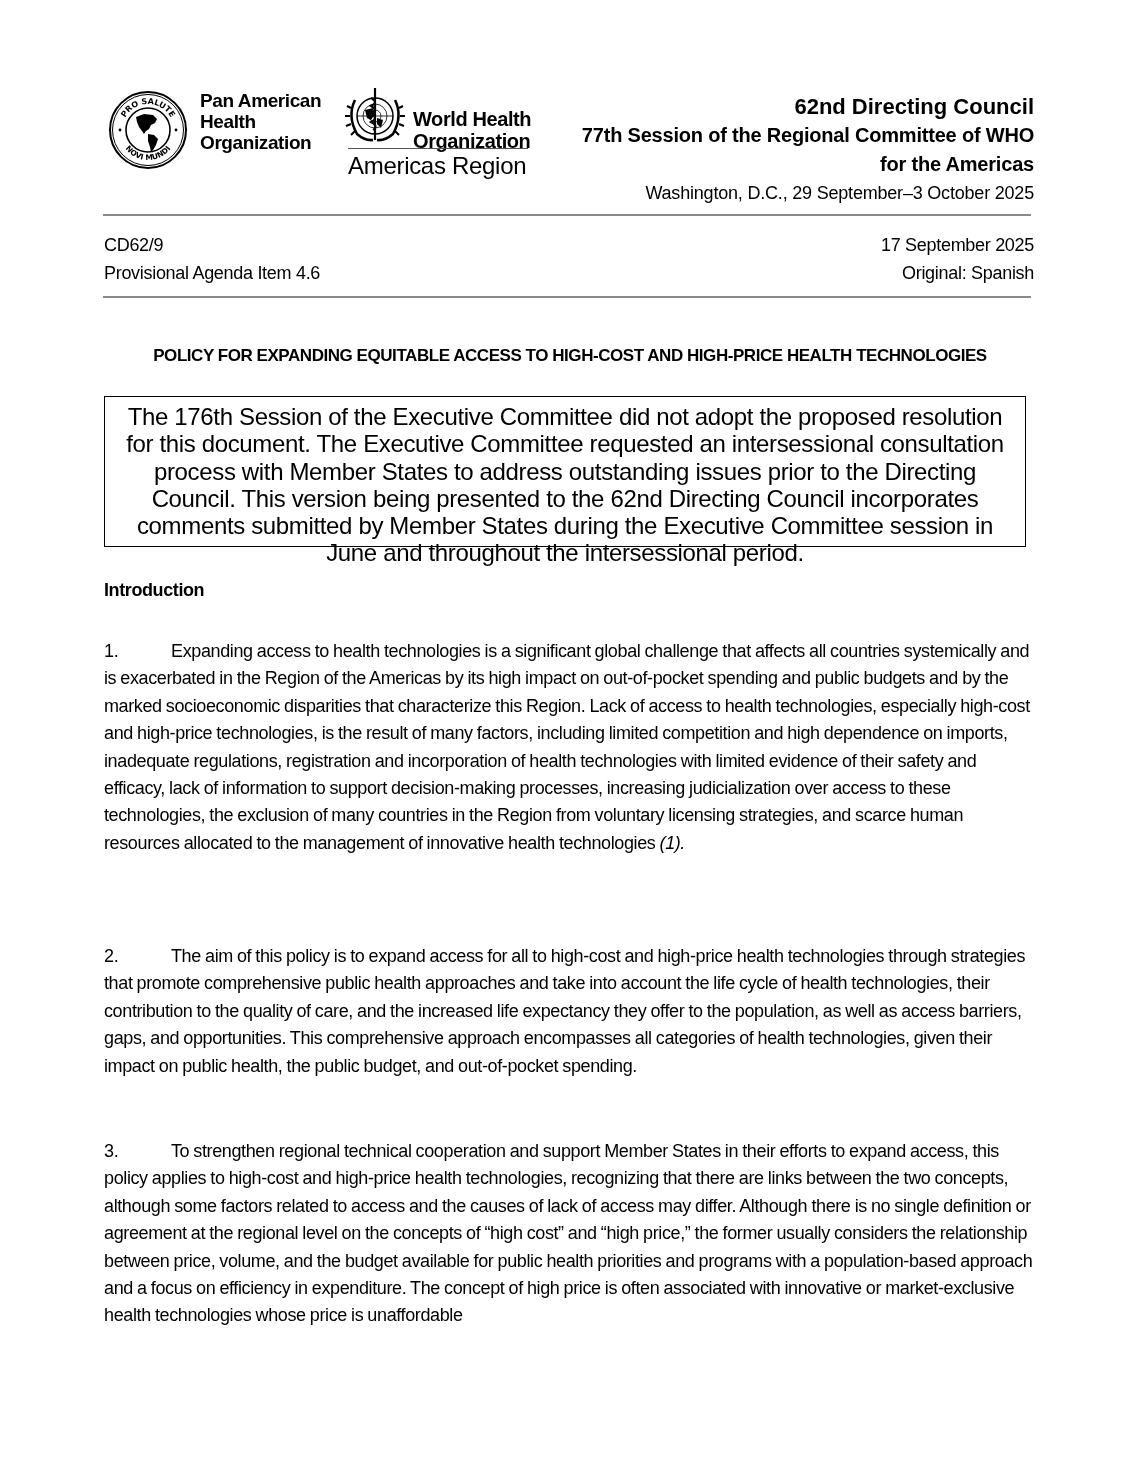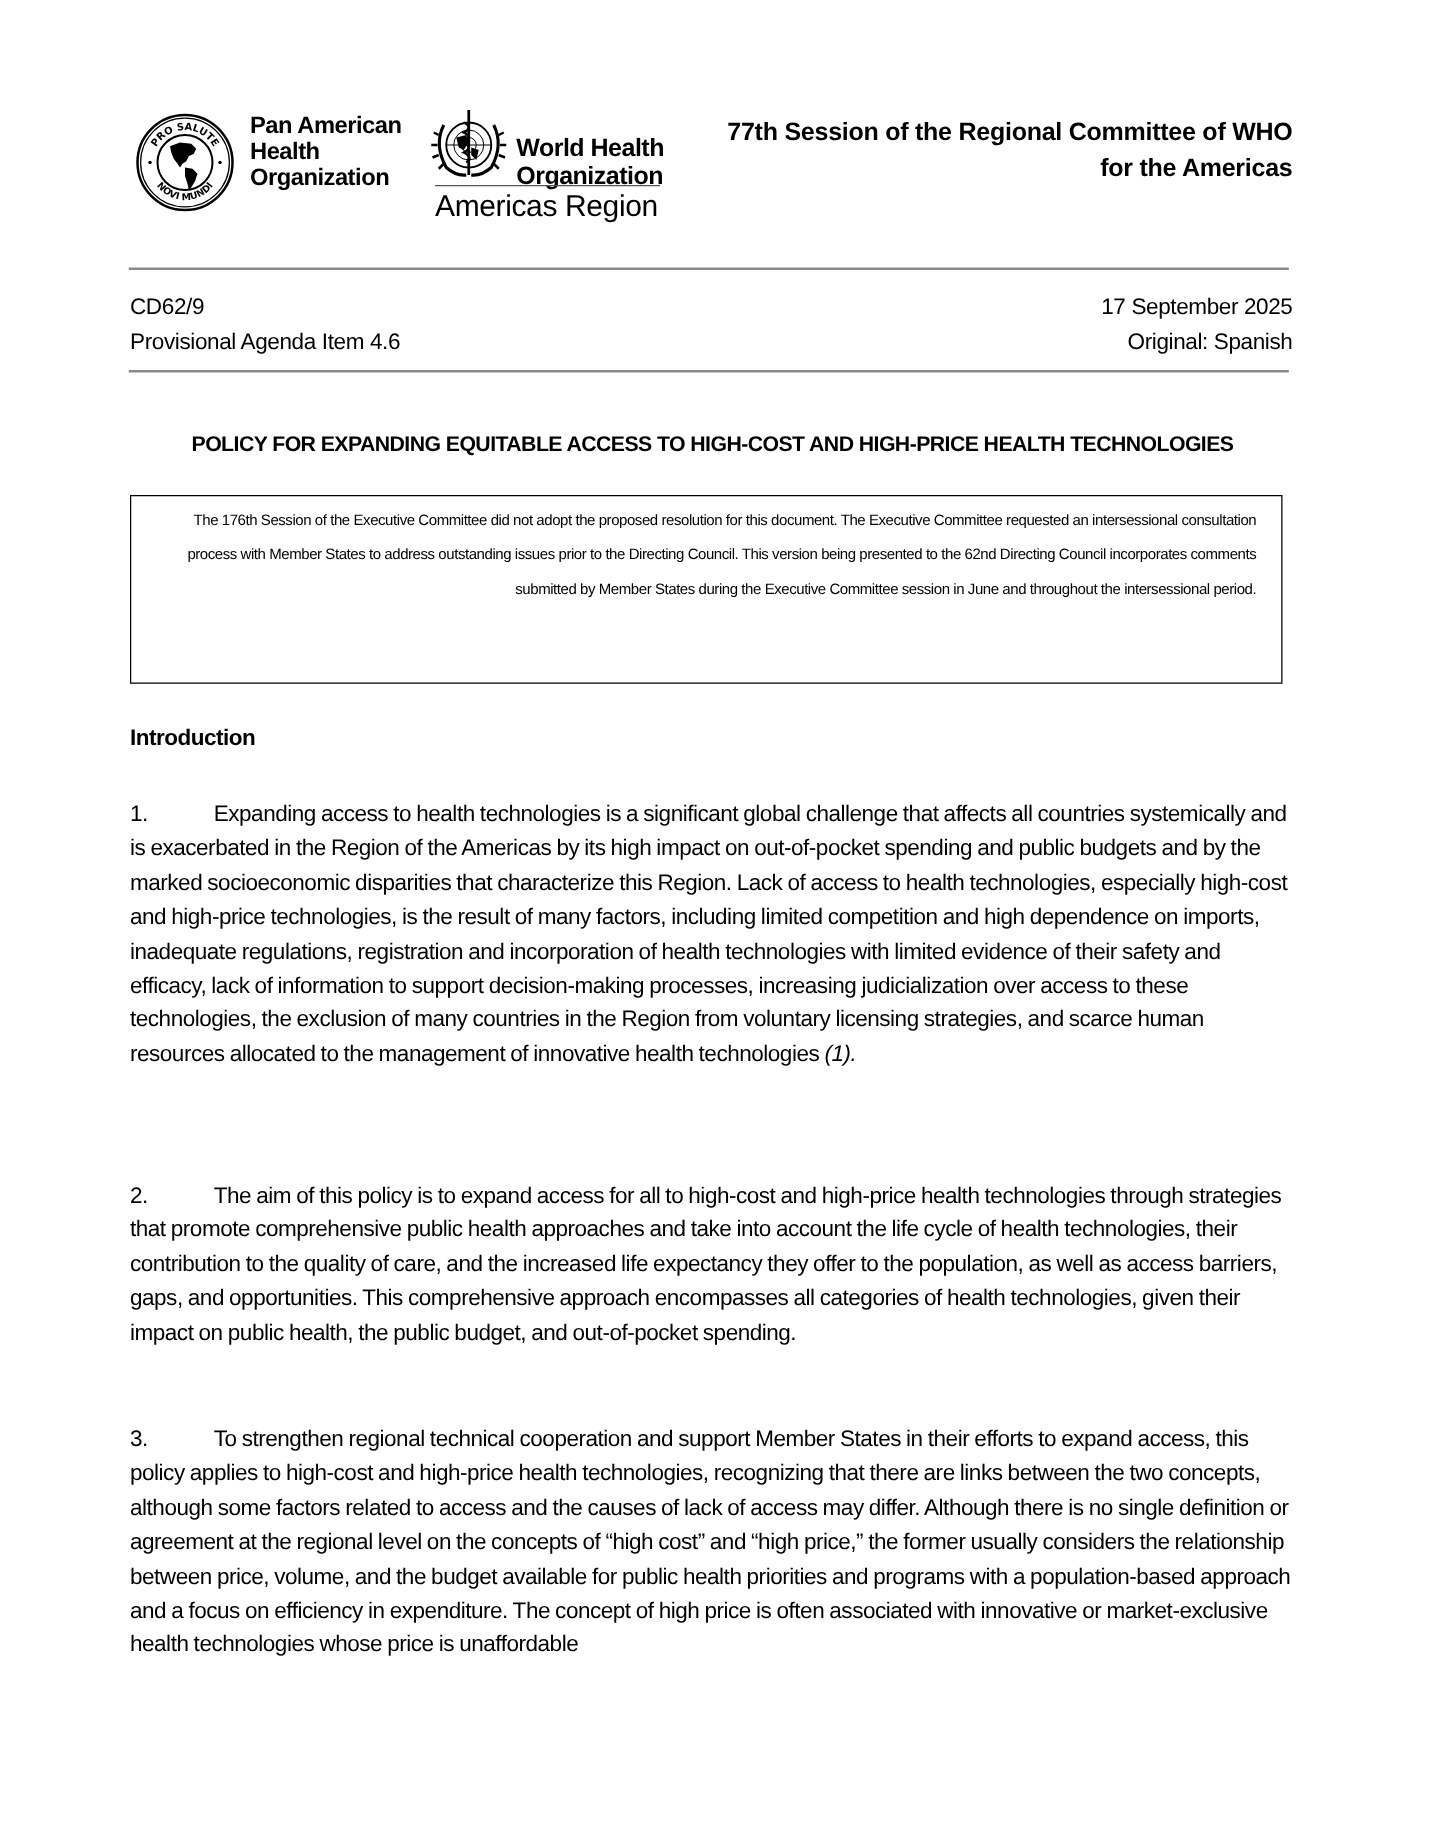--- a/index.html
+++ b/index.html
@@ -25,21 +25,21 @@
   .rule { left: 103px; width: 928px; height: 2px; background: #8a8a8a; }
 
   .meta-left { left: 104px; top: 231px; font-size: 18px; line-height: 28px; letter-spacing: -0.3px; }
   .meta-right { right: 110px; top: 231px; font-size: 18px; line-height: 28px; text-align: right; letter-spacing: -0.3px; }
 
   .doc-title { left: 104px; width: 932px; top: 346px; font-size: 17px; font-weight: bold; text-align: center; letter-spacing: -0.45px; }
 
   .notice {
     left: 104px; top: 396px; width: 922px; height: 151px;
     border: 1.5px solid #000; box-sizing: border-box;
-    font-size: 12px; line-height: 27.3px; text-align: right;
+    font-size: 24px; line-height: 27.3px; text-align: center;
     padding: 6px 20px 0 20px; letter-spacing: -0.35px;
   }
 
   .section-heading { left: 104px; top: 580px; font-size: 18px; font-weight: bold; letter-spacing: -0.4px; }
 
   .para {
     left: 104px; width: 935px; font-size: 18px; line-height: 27.4px;
     letter-spacing: -0.38px; word-spacing: -0.5px;
   }
   .para .num { display: inline-block; width: 67px; }
@@ -89,22 +89,24 @@
   <path d="M58 22 l4 -2 M59 30 l5 0 M58 38 l5 2 M54 45 l4 4" stroke="#000" stroke-width="2"></path>
 </svg>
 <div class="abs who-text">
   <div>World Health</div>
   <div>Organization</div>
 </div>
 <div class="abs who-rule"></div>
 <div class="abs who-region">Americas Region</div>
 
 <div class="abs council">
+  <div class="c1">62nd Directing Council</div>
   <div class="c2">77th Session of the Regional Committee of WHO</div>
   <div class="c2">for the Americas</div>
+  <div class="c3">Washington, D.C., 29 September–3 October 2025</div>
 </div>
 
 <div class="abs rule" style="top:214px;"></div>
 
 <div class="abs meta-left">
   <div>CD62/9</div>
   <div>Provisional Agenda Item 4.6</div>
 </div>
 <div class="abs meta-right">
   <div>17 September 2025</div>

